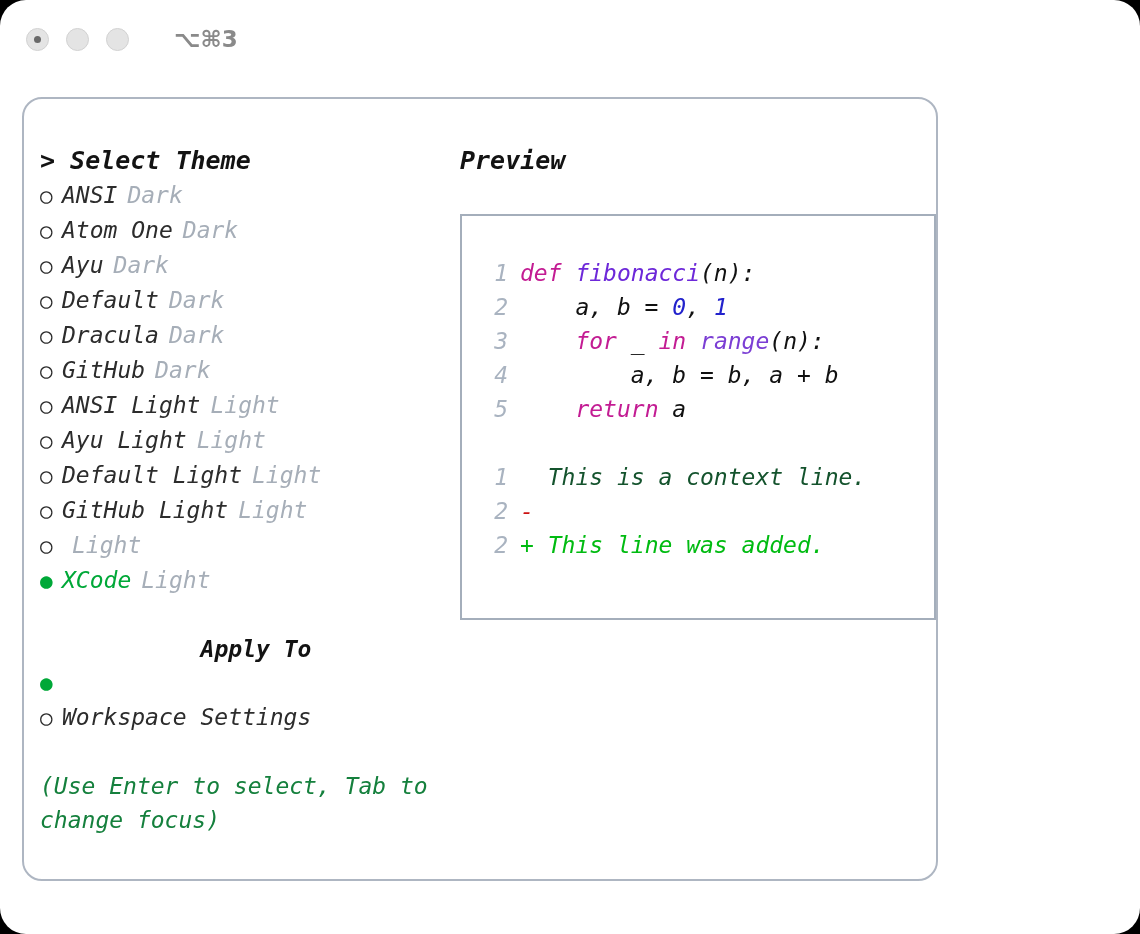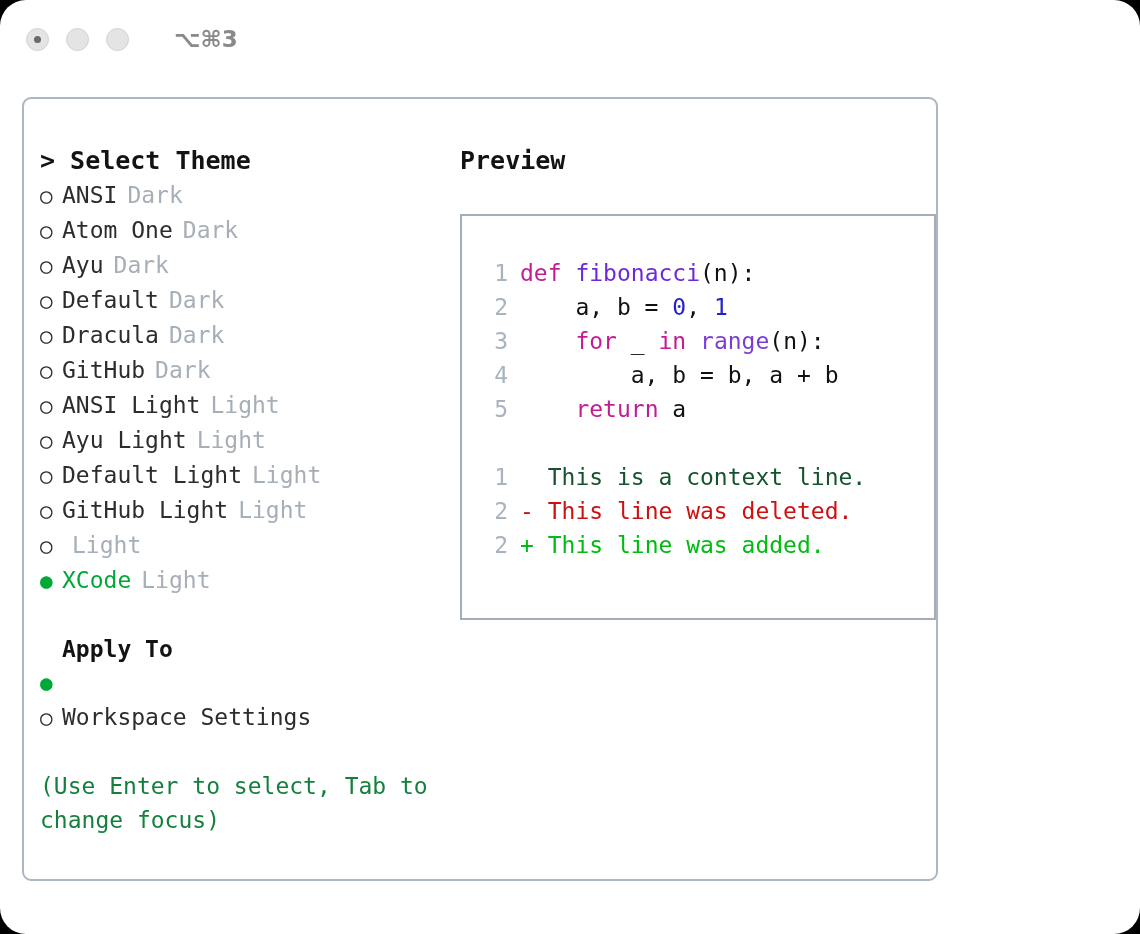--- a/index.html
+++ b/index.html
@@ -55,22 +55,23 @@
     color: #8a8a8a;
     letter-spacing: 0px;
   }
 
   
   .frame {
     position: absolute;
     left: 22px; top: 97px;
     width: 916px; height: 784px;
     border: 2px solid #aeb6c2;
-    border-radius: 9px;
+    border-radius: 20px;
     background: #ffffff;
+    font-style: italic;
   }
 
   .cols { display: flex; height: 100%; }
   .left-col {
     width: 468px;
     padding: 45px 0 0 16px;
   }
   .right-col {
     flex: 1;
     padding: 45px 0 0 10px;
@@ -103,20 +104,21 @@
   .row-variant { color: #a6aeb8; margin-left: 10px; }
 
   .spacer-1 { height: 34px; }
   .apply-head {
     font-size: 23px;
     font-weight: bold;
     color: #131313;
     line-height: 34px;
     padding-left: 22px;
     white-space: pre;
+    text-align: center;
   }
   .spacer-2 { height: 34px; }
   .hint {
     font-size: 23px;
     line-height: 34px;
     color: #15803d;
     max-width: 410px;
   }
 
   
@@ -214,21 +216,21 @@
           <div id="code-block">
               <div class="code-line"><span class="lineno">1</span><span class="code-body"><span class="kw">def </span><span class="fn">fibonacci</span><span class="pl">(n):</span></span></div>
               <div class="code-line"><span class="lineno">2</span><span class="code-body"><span class="pl">    a, b = </span><span class="num">0</span><span class="pl">, </span><span class="num">1</span></span></div>
               <div class="code-line"><span class="lineno">3</span><span class="code-body"><span class="pl">    </span><span class="kw">for</span><span class="pl"> _ </span><span class="kw">in</span><span class="pl"> </span><span class="bi">range</span><span class="pl">(n):</span></span></div>
               <div class="code-line"><span class="lineno">4</span><span class="code-body"><span class="pl">        a, b = b, a + b</span></span></div>
               <div class="code-line"><span class="lineno">5</span><span class="code-body"><span class="pl">    </span><span class="kw">return</span><span class="pl"> a</span></span></div>
             </div>
           <div class="blank-line"></div>
           <div id="diff-block">
               <div class="code-line"><span class="lineno">1</span><span class="ctx"> </span><span class="ctx"> This is a context line.</span></div>
-              <div class="code-line"><span class="lineno">2</span><span class="del">-</span><span class="del"> This line was deleted.</span></div>
+              <div class="code-line"><span class="lineno">2</span><span class="del">-</span></div>
               <div class="code-line"><span class="lineno">2</span><span class="add">+</span><span class="add"> This line was added.</span></div>
             </div>
         </div>
       </div>
 
     </div>
   </div>
 </div>
 
 </body></html>

